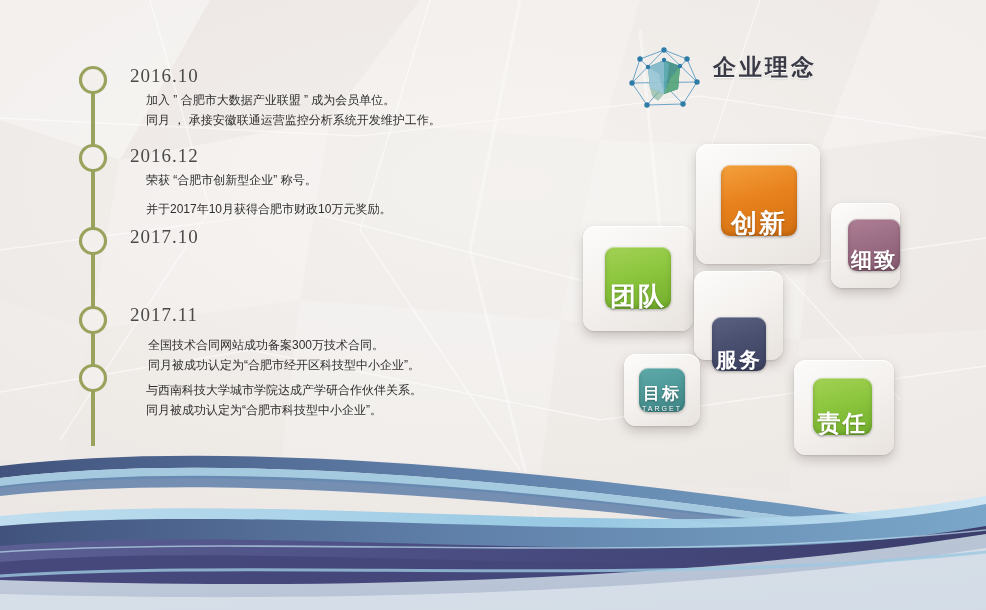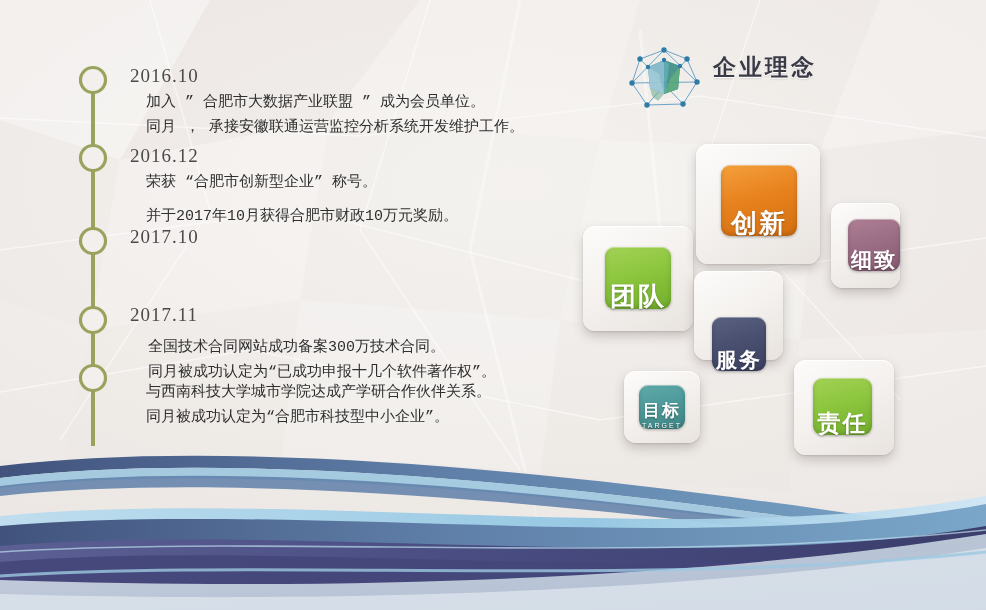--- a/index.html
+++ b/index.html
@@ -29,23 +29,23 @@
   .tl-axis{position:absolute;left:62px;top:58px;width:52px;height:390px;}
   .tl-axis svg{display:block;}
 
   .tl-item{position:absolute;left:0;width:420px;}
   .tl-date{
     font-family:"Liberation Serif","DejaVu Serif",serif;
     font-size:19px;color:#4a4a48;letter-spacing:1px;line-height:1;
     margin:0 0 7px 0;
   }
   .tl-line{
-    font-size:15px;color:#2f2f2f;line-height:1.45;
+    font-size:12px;color:#2f2f2f;line-height:1.45;
     margin:0 0 3px 0;
-    font-family:Liberation Mono, monospace;
+    font-family:Liberation Sans, sans-serif;
   }
   .tl-body{padding-left:16px;}
 
   
   .header{position:absolute;left:620px;top:44px;width:300px;height:70px;}
   .logo{position:absolute;left:5px;top:0;width:78px;height:68px;}
   .logo svg{display:block;}
   .title{
     position:absolute;left:93px;top:12px;
     font-size:23px;font-weight:bold;color:#3a3a46;
@@ -159,21 +159,21 @@
     </div>
 
     <div class="tl-item" style="left:118px;top:227px;">
       <div class="tl-date">2017.10</div>
     </div>
 
     <div class="tl-item" style="left:118px;top:305px;">
       <div class="tl-date">2017.11</div>
       <div class="tl-body" style="padding-top:6px;padding-left:18px;">
         <p class="tl-line">全国技术合同网站成功备案300万技术合同。</p>
-        <p class="tl-line">同月被成功认定为“已成功申报十几个软件著作权”。</p>
+        <p class="tl-line">同月被成功认定为“合肥市经开区科技型中小企业”。</p>
       </div>
     </div>
 
     <div class="tl-item" style="left:118px;top:378px;">
       <div class="tl-body" style="padding-top:4px;">
         <p class="tl-line">与西南科技大学城市学院达成产学研合作伙伴关系。</p>
         <p class="tl-line">同月被成功认定为“合肥市科技型中小企业”。</p>
       </div>
     </div>
   </div>
@@ -234,21 +234,21 @@
         <span class="zh">细致</span>
       </div>
     </div>
 
     <div class="card small" style="left:694px;top:271px;width:89px;height:89px;">
       <div class="tile small" style="left:18px;top:17px;width:54px;height:54px;background:linear-gradient(165deg,#5a6080 0%,#4a5070 45%,#3b4060 100%);margin-top:29px;">
         <span class="zh">服务</span>
       </div>
     </div>
 
-    <div class="card small" style="left:624px;top:371px;width:76px;height:72px;">
+    <div class="card small" style="left:624px;top:354px;width:76px;height:72px;">
       <div class="tile small" style="left:15px;top:14px;width:46px;height:44px;background:linear-gradient(165deg,#5fa9a9 0%,#4f9a9a 45%,#3f8585 100%);">
         <span class="zh" style="font-size:17px;">目标</span>
         <span class="en">TARGET</span>
       </div>
     </div>
 
     <div class="card" style="left:794px;top:360px;width:100px;height:95px;">
       <div class="tile" style="left:19px;top:18px;width:59px;height:57px;background:linear-gradient(165deg,#a3d155 0%,#8cc63e 45%,#73ae2c 100%);">
         <span class="zh" style="font-size:23px;">责任</span>
       </div>

